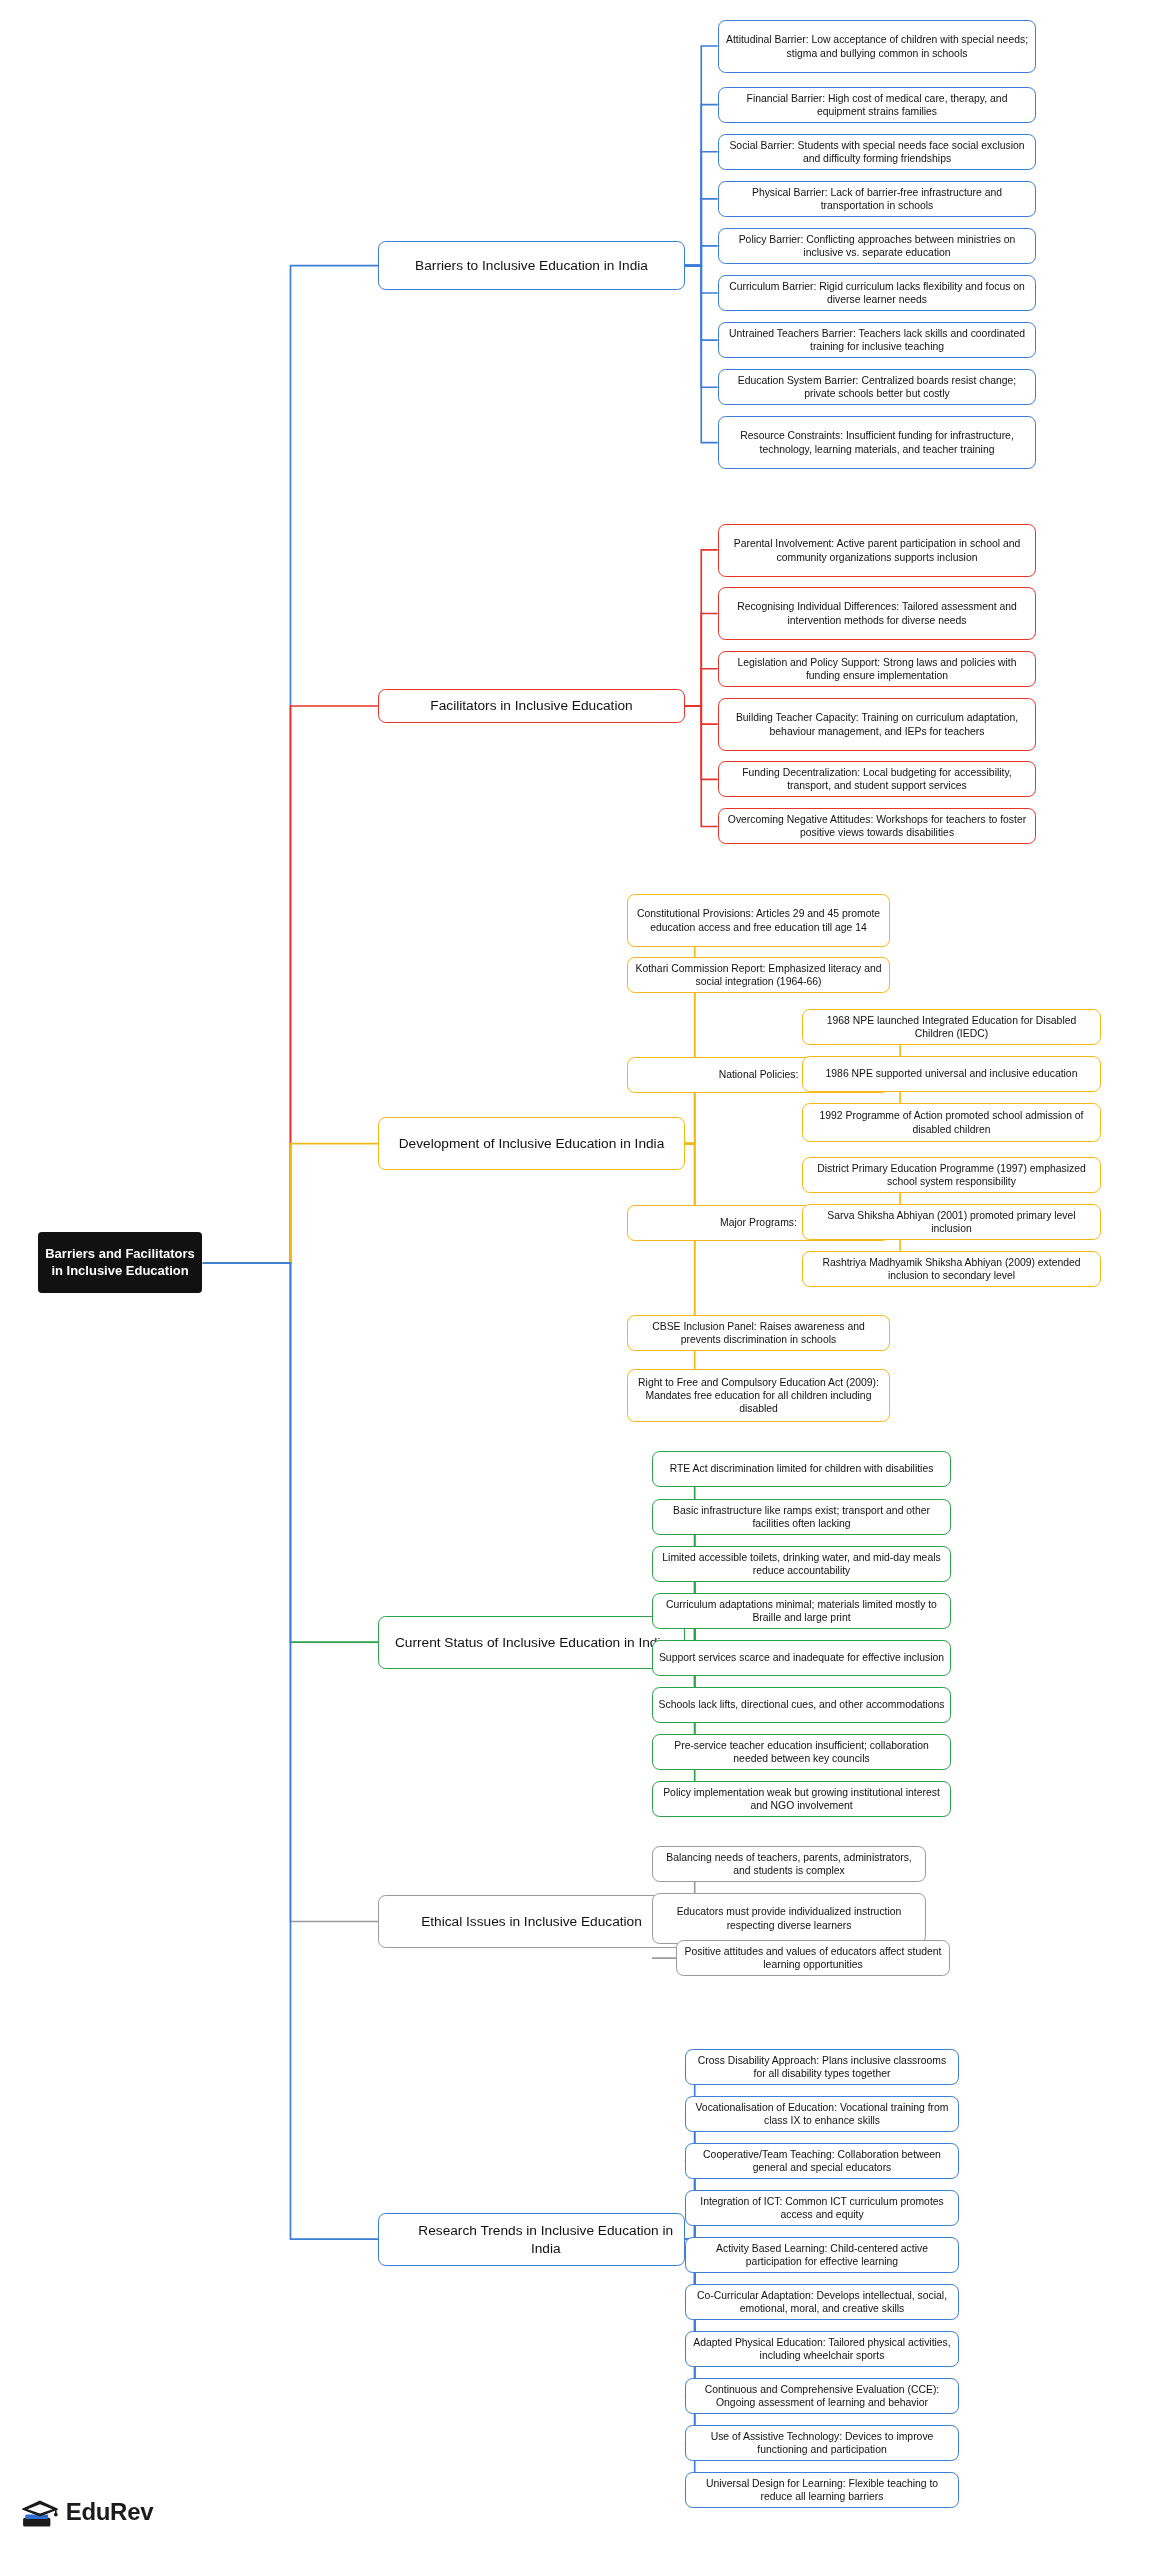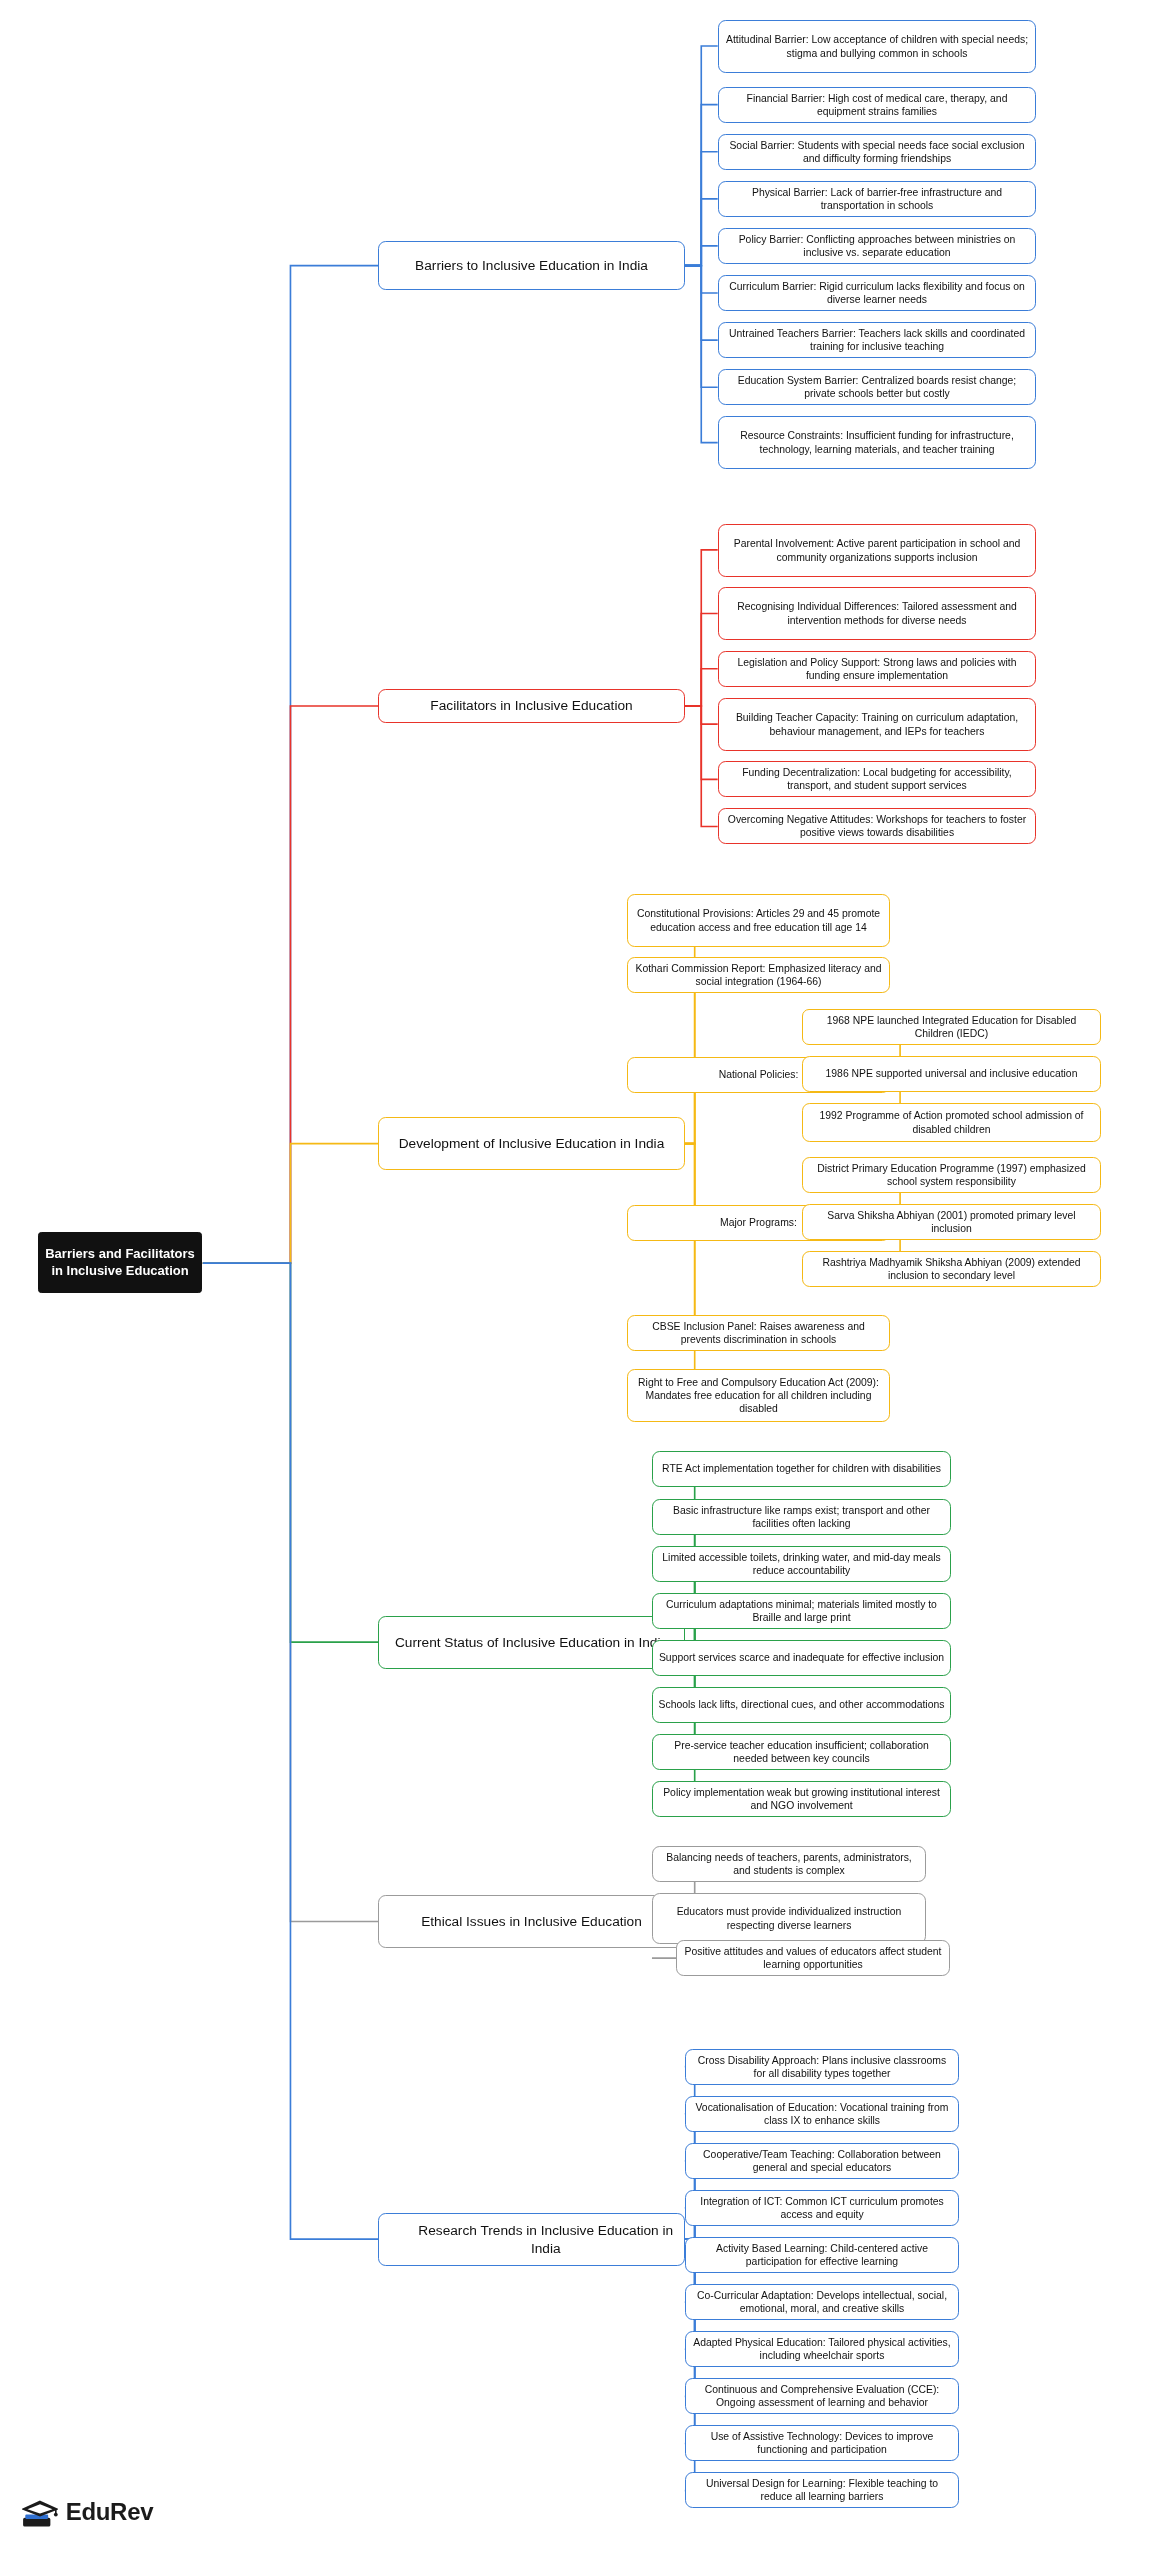--- a/index.html
+++ b/index.html
@@ -98,31 +98,31 @@
       <div class="node leaf c-red" style="left: 718px; top: 524px; width: 318px; min-height: 53px; height: 53px;">Parental Involvement: Active parent participation in school and community organizations supports inclusion</div>
       <div class="node leaf c-red" style="left: 718px; top: 587px; width: 318px; min-height: 53px; height: 53px;">Recognising Individual Differences: Tailored assessment and intervention methods for diverse needs</div>
       <div class="node leaf c-red" style="left: 718px; top: 651px; width: 318px; min-height: 36px; height: 36px;">Legislation and Policy Support: Strong laws and policies with funding ensure implementation</div>
       <div class="node leaf c-red" style="left: 718px; top: 698px; width: 318px; min-height: 53px; height: 53px;">Building Teacher Capacity: Training on curriculum adaptation, behaviour management, and IEPs for teachers</div>
       <div class="node leaf c-red" style="left: 718px; top: 761px; width: 318px; min-height: 36px; height: 36px;">Funding Decentralization: Local budgeting for accessibility, transport, and student support services</div>
       <div class="node leaf c-red" style="left: 718px; top: 808px; width: 318px; min-height: 36px; height: 36px;">Overcoming Negative Attitudes: Workshops for teachers to foster positive views towards disabilities</div>
       <div class="node branch c-yellow" style="left: 378px; top: 1117px; width: 307px; min-height: 53px; height: 53px;">Development of Inclusive Education in India</div>
       <div class="node leaf c-yellow" style="left: 627px; top: 894px; width: 263px; min-height: 53px; height: 53px;">Constitutional Provisions: Articles 29 and 45 promote education access and free education till age 14</div>
       <div class="node leaf c-yellow" style="left: 627px; top: 957px; width: 263px; min-height: 36px; height: 36px;">Kothari Commission Report: Emphasized literacy and social integration (1964-66)</div>
       <div class="node leaf c-yellow" style="left: 627px; top: 1057px; width: 263px; min-height: 36px; height: 36px;">National Policies:</div>
-      <div class="node sub c-yellow" style="left: 802px; top: 1009px; width: 299px; min-height: 36px; height: 36px; border-radius: 7px;">1968 NPE launched Integrated Education for Disabled Children (IEDC)</div>
+      <div class="node sub c-yellow" style="left: 802px; top: 1009px; width: 299px; min-height: 36px; height: 36px;">1968 NPE launched Integrated Education for Disabled Children (IEDC)</div>
       <div class="node sub c-yellow" style="left: 802px; top: 1056px; width: 299px; min-height: 36px; height: 36px;">1986 NPE supported universal and inclusive education</div>
       <div class="node sub c-yellow" style="left: 802px; top: 1103px; width: 299px; min-height: 36px; height: 39px;">1992 Programme of Action promoted school admission of disabled children</div>
       <div class="node leaf c-yellow" style="left: 627px; top: 1205px; width: 263px; min-height: 36px; height: 36px;">Major Programs:</div>
       <div class="node sub c-yellow" style="left: 802px; top: 1157px; width: 299px; min-height: 36px; height: 36px;">District Primary Education Programme (1997) emphasized school system responsibility</div>
       <div class="node sub c-yellow" style="left: 802px; top: 1204px; width: 299px; min-height: 36px; height: 28px;">Sarva Shiksha Abhiyan (2001) promoted primary level inclusion</div>
       <div class="node sub c-yellow" style="left: 802px; top: 1251px; width: 299px; min-height: 36px; height: 36px;">Rashtriya Madhyamik Shiksha Abhiyan (2009) extended inclusion to secondary level</div>
       <div class="node leaf c-yellow" style="left: 627px; top: 1315px; width: 263px; min-height: 36px; height: 36px;">CBSE Inclusion Panel: Raises awareness and prevents discrimination in schools</div>
       <div class="node leaf c-yellow" style="left: 627px; top: 1369px; width: 263px; min-height: 53px; height: 53px;">Right to Free and Compulsory Education Act (2009): Mandates free education for all children including disabled</div>
       <div class="node branch c-green" style="left: 378px; top: 1616px; width: 307px; min-height: 53px; height: 53px;">Current Status of Inclusive Education in India</div>
-      <div class="node leaf c-green" style="left: 652px; top: 1451px; width: 299px; min-height: 36px; height: 36px;">RTE Act implementation together for children with disabilities</div>
+      <div class="node leaf c-green" style="left: 652px; top: 1451px; width: 299px; min-height: 36px; height: 36px;">RTE Act discrimination limited for children with disabilities</div>
       <div class="node leaf c-green" style="left: 652px; top: 1499px; width: 299px; min-height: 36px; height: 36px;">Basic infrastructure like ramps exist; transport and other facilities often lacking</div>
       <div class="node leaf c-green" style="left: 652px; top: 1546px; width: 299px; min-height: 36px; height: 36px;">Limited accessible toilets, drinking water, and mid-day meals reduce accountability</div>
       <div class="node leaf c-green" style="left: 652px; top: 1593px; width: 299px; min-height: 36px; height: 36px;">Curriculum adaptations minimal; materials limited mostly to Braille and large print</div>
       <div class="node leaf c-green" style="left: 652px; top: 1640px; width: 299px; min-height: 36px; height: 36px;">Support services scarce and inadequate for effective inclusion</div>
       <div class="node leaf c-green" style="left: 652px; top: 1687px; width: 299px; min-height: 36px; height: 36px;">Schools lack lifts, directional cues, and other accommodations</div>
       <div class="node leaf c-green" style="left: 652px; top: 1734px; width: 299px; min-height: 36px; height: 36px;">Pre-service teacher education insufficient; collaboration needed between key councils</div>
       <div class="node leaf c-green" style="left: 652px; top: 1781px; width: 299px; min-height: 36px; height: 36px;">Policy implementation weak but growing institutional interest and NGO involvement</div>
       <div class="node branch c-grey" style="left: 378px; top: 1895px; width: 307px; min-height: 53px; height: 53px;">Ethical Issues in Inclusive Education</div>
       <div class="node leaf c-grey" style="left: 652px; top: 1846px; width: 274px; min-height: 36px; height: 36px;">Balancing needs of teachers, parents, administrators, and students is complex</div>
       <div class="node leaf c-grey" style="left: 652px; top: 1893px; width: 274px; min-height: 36px; height: 51px;">Educators must provide individualized instruction respecting diverse learners</div>

